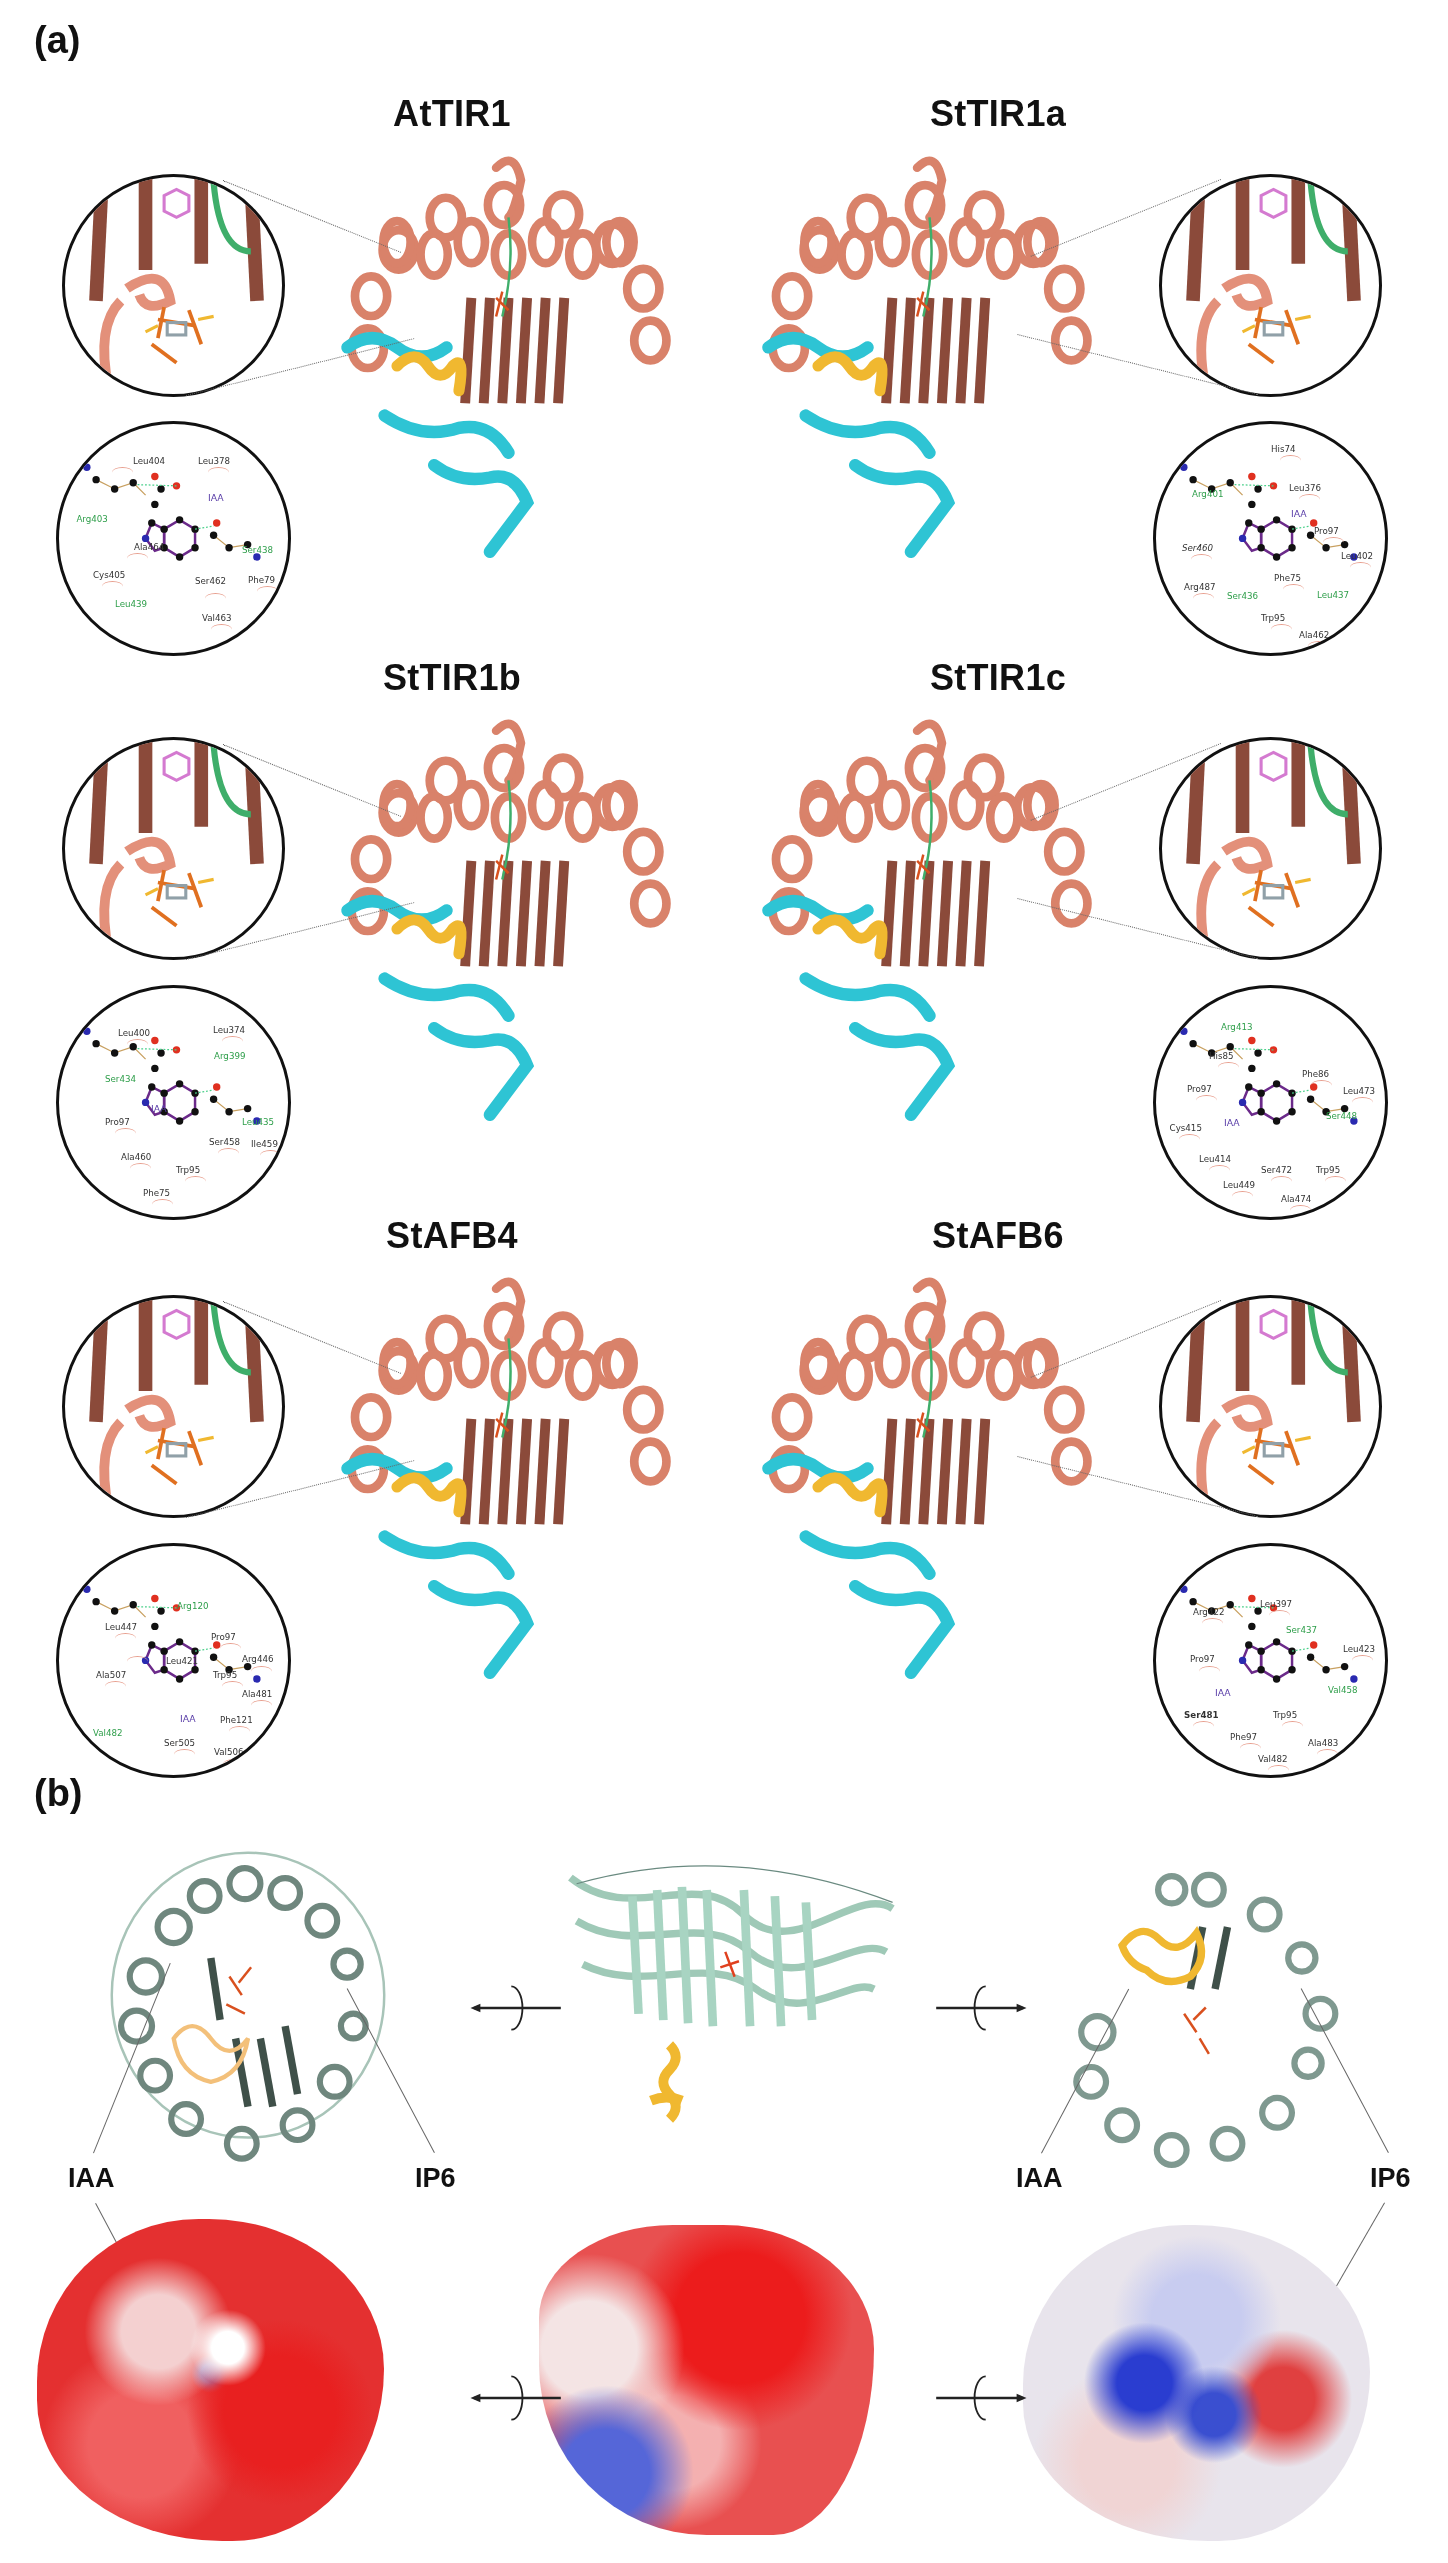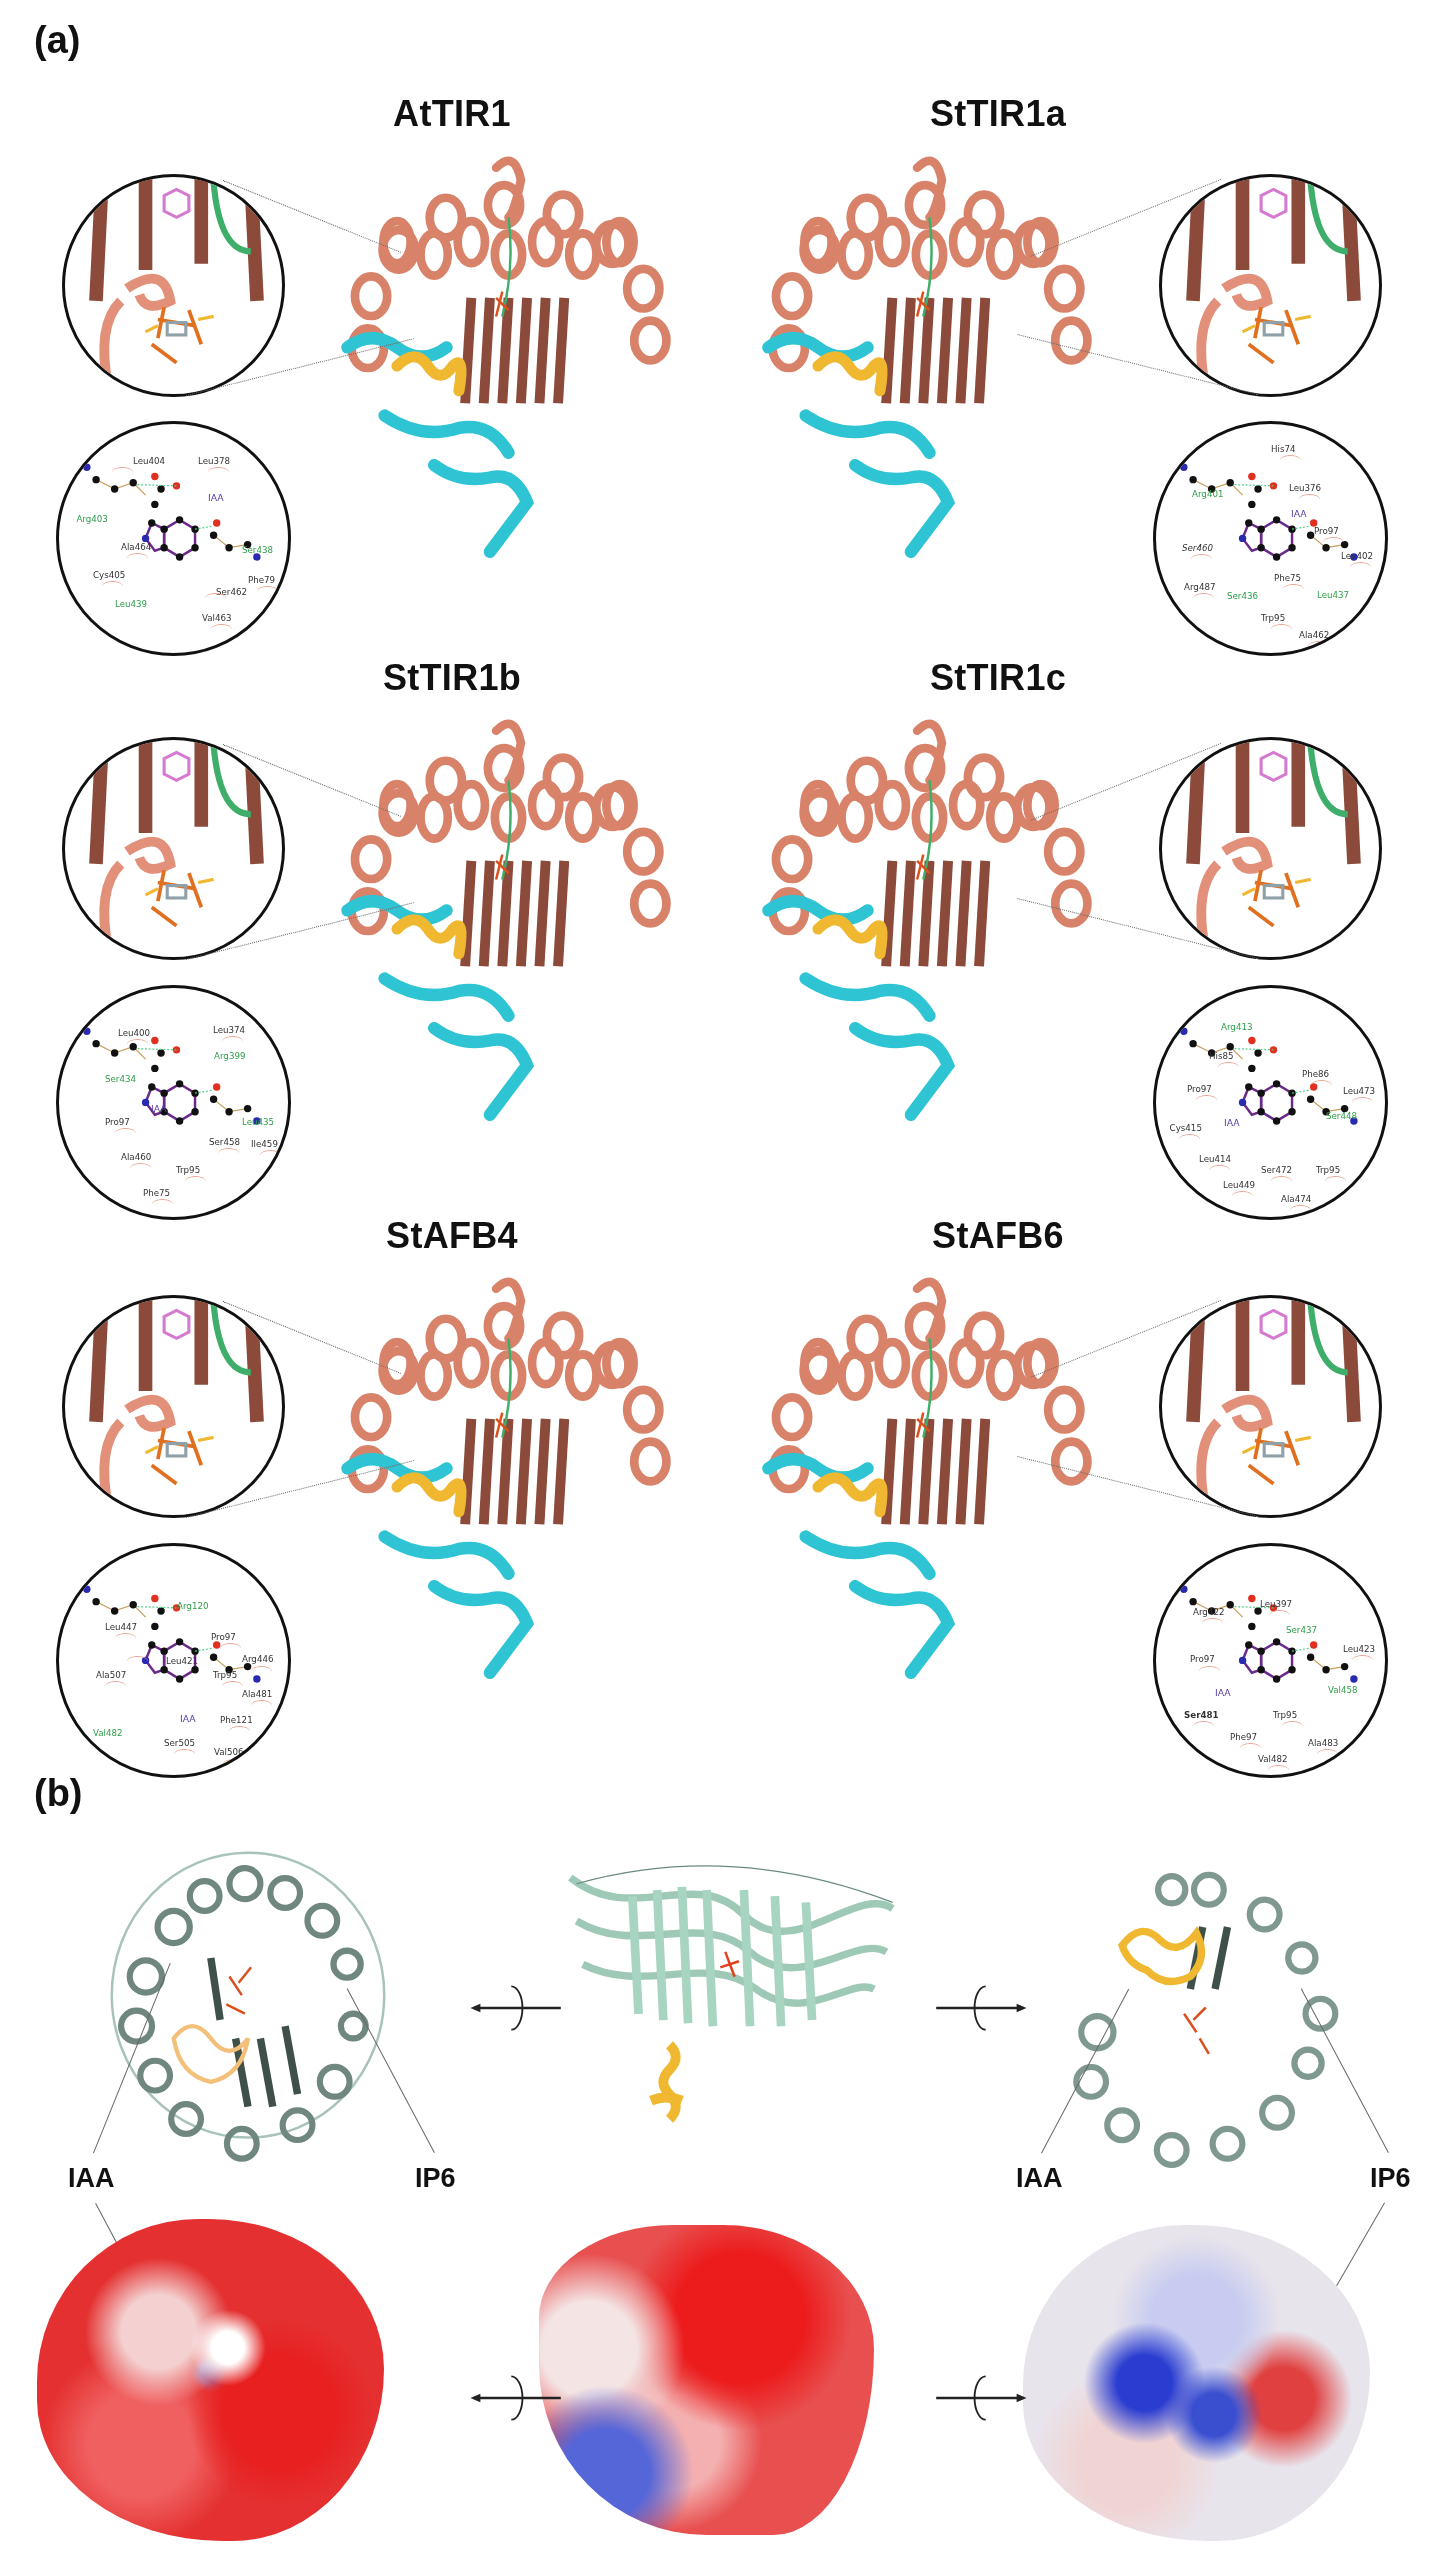--- a/index.html
+++ b/index.html
@@ -135,26 +135,26 @@
           <line x1="190" y1="100" x2="125" y2="98"></line>
           <line x1="220" y1="170" x2="250" y2="165"></line>
         </g>
     </svg>
       <span class="res" style="left: 50px; top: 32px; padding-left: 24px;">Leu404</span>
       <span style="position: absolute; left: 53px; top: 43px; width: 21px; height: 10px; border-top: 1.9px solid rgb(232, 160, 144); border-radius: 50% 50% 0px 0px;"></span>
       <span class="res" style="left: 139px; top: 32px;">Leu378</span>
       <span style="position: absolute; left: 149px; top: 43px; width: 21px; height: 10px; border-top: 1.9px solid rgb(232, 160, 144); border-radius: 50% 50% 0px 0px;"></span>
       <span class="res lig" style="left: 149px; top: 68px;">IAA</span>
       <span class="res hb" style="left: 17.4px; top: 90px;">Arg403</span>
-      <span class="res" style="left: 62px; top: 118px;">Ala464</span>
+      <span class="res" style="left: 75px; top: 118px;">Ala464</span>
       <span style="position: absolute; left: 68px; top: 129px; width: 21px; height: 10px; border-top: 1.9px solid rgb(232, 160, 144); border-radius: 50% 50% 0px 0px;"></span>
       <span class="res hb" style="left: 183px; top: 121px;">Ser438</span>
       <span class="res" style="left: 34px; top: 146px;">Cys405</span>
       <span style="position: absolute; left: 43px; top: 157px; width: 21px; height: 10px; border-top: 1.9px solid rgb(232, 160, 144); border-radius: 50% 50% 0px 0px;"></span>
-      <span class="res" style="left: 136px; top: 163px; margin-left: 21px;">Ser462</span>
+      <span class="res" style="left: 136px; top: 152px;">Ser462</span>
       <span style="position: absolute; left: 146px; top: 169px; width: 21px; height: 10px; border-top: 1.9px solid rgb(232, 160, 144); border-radius: 50% 50% 0px 0px;"></span>
       <span class="res" style="left: 189px; top: 151px;">Phe79</span>
       <span style="position: absolute; left: 198px; top: 162px; width: 21px; height: 10px; border-top: 1.9px solid rgb(232, 160, 144); border-radius: 50% 50% 0px 0px;"></span>
       <span class="res hb" style="left: 56px; top: 175px;">Leu439</span>
       <span class="res" style="left: 143px; top: 189px;">Val463</span>
       <span style="position: absolute; left: 152px; top: 200px; width: 21px; height: 10px; border-top: 1.9px solid rgb(232, 160, 144); border-radius: 50% 50% 0px 0px;"></span>
     </div>
     <div class="connector" style="left: 223px; top: 180px; width: 192px; transform: rotate(22deg);"></div>
     <div class="connector" style="left: 186px; top: 395px; width: 235px; transform: rotate(-14deg);"></div>
     <div class="model-title" style="left: 837px; top: 93px;">StTIR1a</div>

